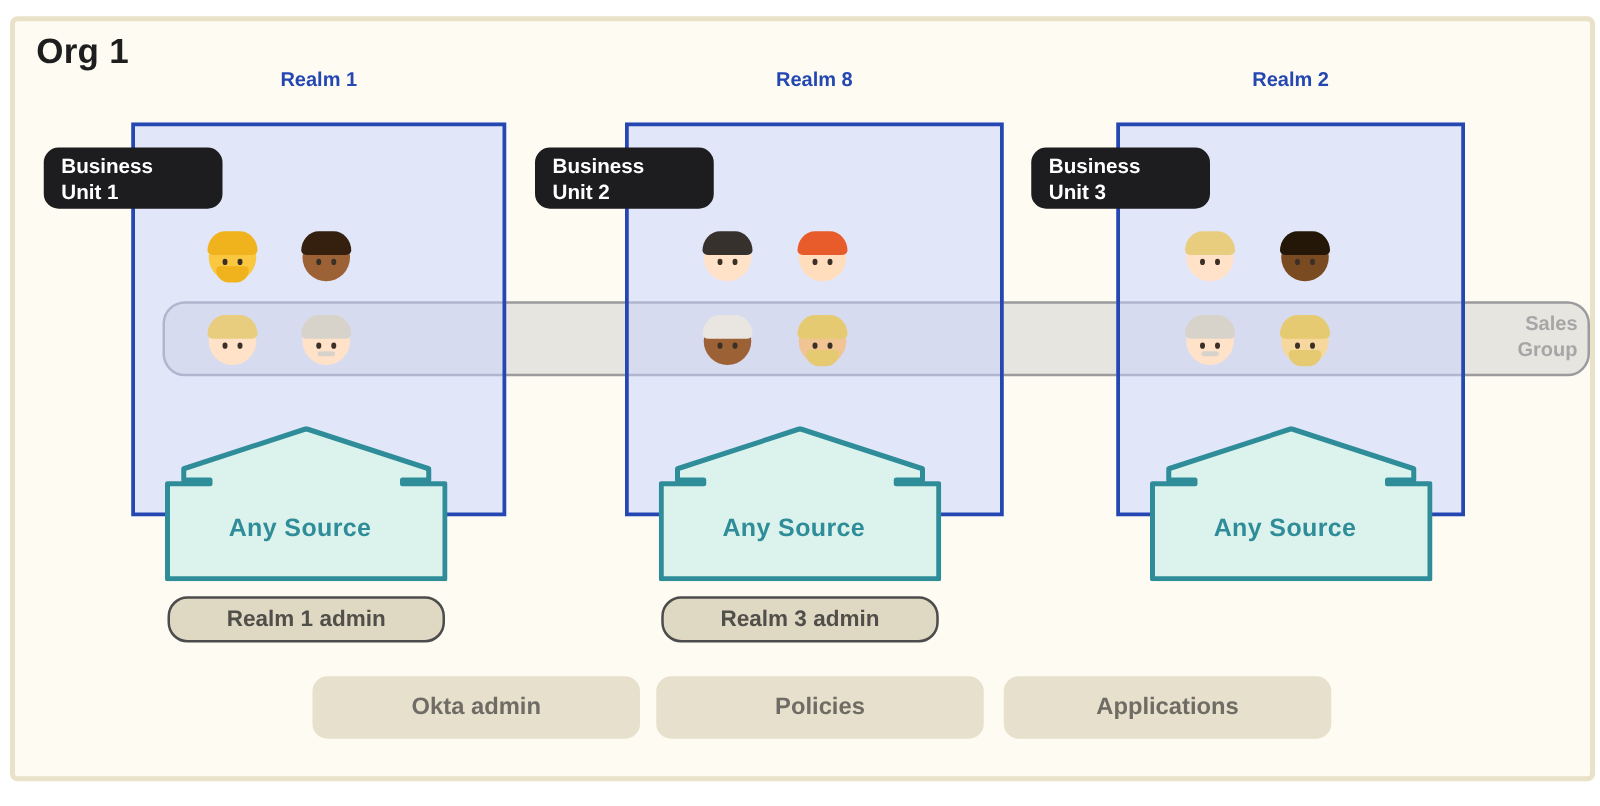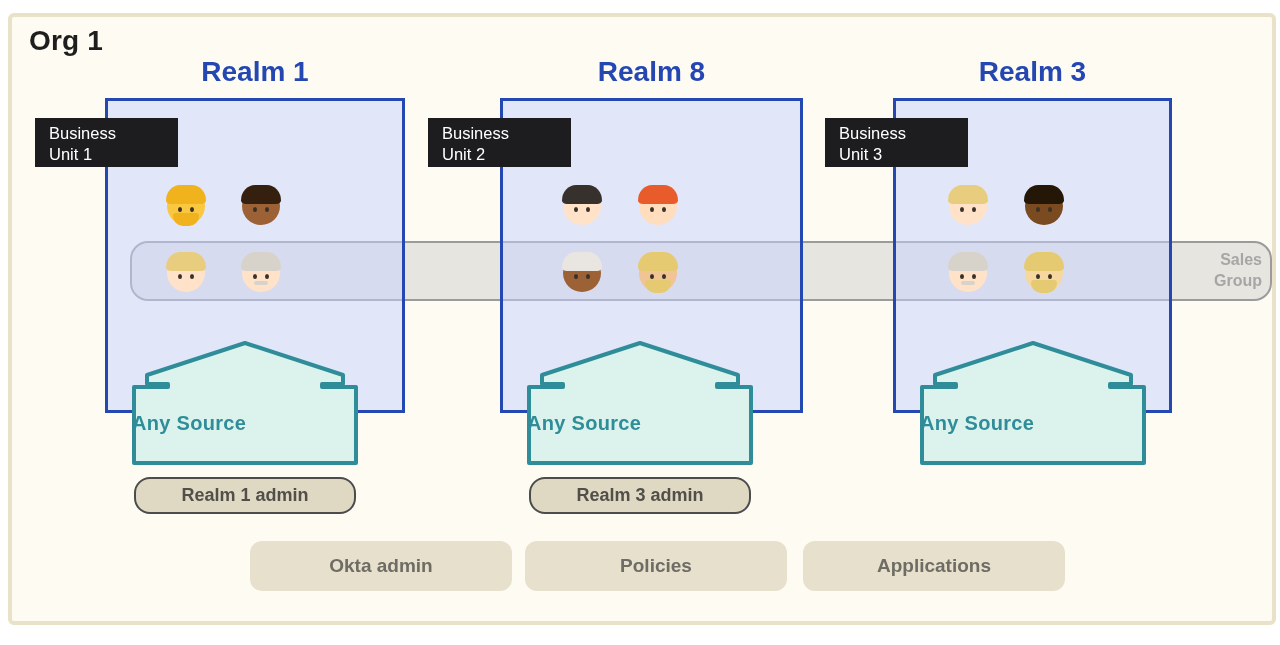--- a/index.html
+++ b/index.html
@@ -14,43 +14,43 @@
   .band{position:absolute;left:130px;top:241px;width:1142px;height:60px;box-sizing:border-box;
         background:var(--band-fill);border:2px solid var(--band-border);border-radius:18px;}
   .band-label{position:absolute;left:1178px;top:249px;width:84px;text-align:right;
               font-size:16px;font-weight:bold;line-height:21px;color:var(--band-label);}
   .band-label span{display:block;}
 
   .realm{position:absolute;top:98px;height:315px;box-sizing:border-box;
          background:var(--realm-fill);border:3px solid var(--realm-border);}
   .r1{left:105px;width:300px}.r2{left:500px;width:303px}.r3{left:893px;width:279px}
 
-  .realm-title{position:absolute;top:56px;text-align:center;font-size:28px;font-weight:bold;
+  .realm-title{position:absolute;top:56px;text-align:center;font-size:16px;font-weight:bold;
                color:var(--realm-title);}
   .rt1{left:105px;width:300px}.rt2{left:500px;width:303px}.rt3{left:893px;width:279px}
 
   .bu-tag{position:absolute;top:118px;width:143px;height:49px;box-sizing:border-box;
-          background:var(--tag-bg);color:var(--tag-text);border-radius:0;
-          font-size:16.5px;font-weight:normal;line-height:1.28;padding:5px 0 0 14px;}
+          background:var(--tag-bg);color:var(--tag-text);border-radius:12px;
+          font-size:16.5px;font-weight:bold;line-height:1.28;padding:5px 0 0 14px;}
   .bu-tag span{display:block;}
   .bu1{left:35px}.bu2{left:428px}.bu3{left:825px}
 
   .avatar{position:absolute;width:38px;height:38px;border-radius:50%;}
   .avatar .hair{position:absolute;top:-2px;left:-1px;width:40px;height:19px;
                 border-radius:20px 20px 7px 7px / 22px 22px 5px 5px;}
   .avatar .eye{position:absolute;width:4px;height:5px;border-radius:50%;background:#3a3028;top:20px;}
   .avatar .eye-l{left:11px}.avatar .eye-r{left:23px}
   .avatar .beard{position:absolute;bottom:-1px;left:6px;width:26px;height:13px;
                  border-radius:4px 4px 13px 13px;}
   .avatar .mustache{position:absolute;bottom:7px;left:12px;width:14px;height:4px;border-radius:3px;}
 
   .house{position:absolute;width:226px;height:124px;}
   .h1{left:132px;top:341px}.h2{left:527px;top:341px}.h3{left:920px;top:341px}
   .house polygon{fill:var(--mint);stroke:var(--teal);stroke-width:4;stroke-linejoin:round;}
-  .house-label{position:absolute;top:412px;width:216px;text-align:left;
+  .house-label{position:absolute;top:412px;width:216px;text-align:center;
                font-size:20px;font-weight:bold;color:var(--teal);letter-spacing:.3px;}
   .hl1{left:132px}.hl2{left:527px}.hl3{left:920px}
 
   .admin-btn{position:absolute;top:477px;width:222px;height:37px;box-sizing:border-box;
              background:var(--admin-fill);border:2px solid var(--admin-border);border-radius:16px;
              text-align:center;line-height:32px;font-size:18px;font-weight:bold;color:var(--admin-text);}
   .ab1{left:134px}.ab2{left:529px}.ab3{left:922px}
 
   .pill{position:absolute;top:541px;width:262px;height:50px;background:var(--pill-fill);
         border-radius:12px;text-align:center;line-height:50px;font-size:19px;font-weight:bold;
@@ -66,21 +66,21 @@
   <div class="org-label">Org 1</div>
 
   <div class="band"></div>
 
   <div class="realm r1"></div>
   <div class="realm r2"></div>
   <div class="realm r3"></div>
 
   <div class="realm-title rt1">Realm 1</div>
   <div class="realm-title rt2">Realm 8</div>
-  <div class="realm-title rt3">Realm 3</div>
+  <div class="realm-title rt3">Realm 2</div>
 
   <div class="bu-tag bu1">
     <span>Business</span>
     <span>Unit 1</span>
   </div>
   <div class="bu-tag bu2">
     <span>Business</span>
     <span>Unit 2</span>
   </div>
   <div class="bu-tag bu3">

